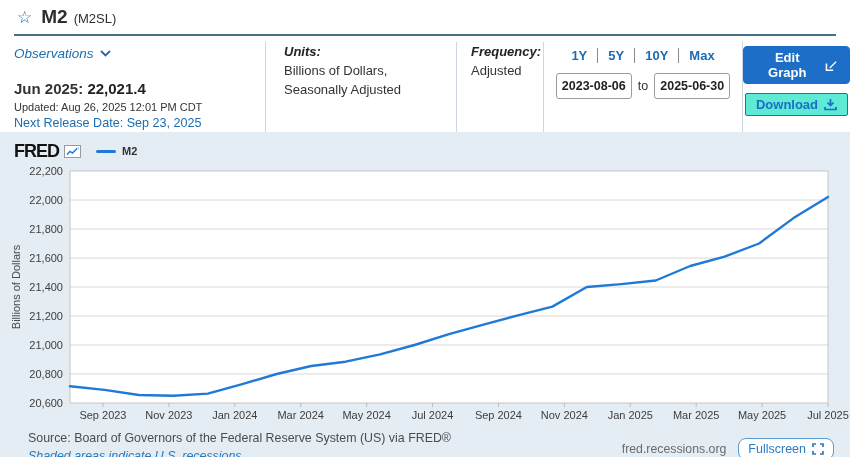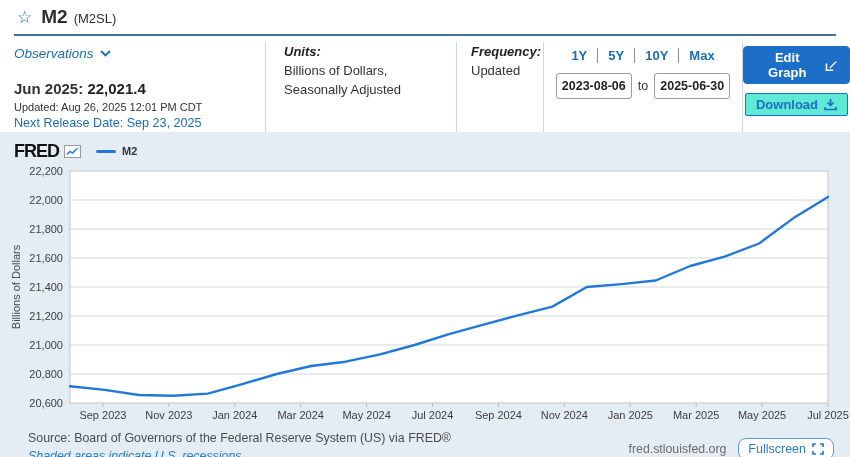--- a/index.html
+++ b/index.html
@@ -94,21 +94,21 @@
   <div class="col col-units">
     <div class="meta-label">Units:</div>
     <div class="meta-val">
       <div>Billions of Dollars,</div>
       <div>Seasonally Adjusted</div>
     </div>
   </div>
 
   <div class="col col-freq">
     <div class="meta-label">Frequency:</div>
-    <div class="meta-val">Updated</div>
+    <div class="meta-val">Adjusted</div>
   </div>
 
   <div class="col col-range">
     <div class="presets">
       <span class="preset">1Y</span>
       <span class="preset-sep"></span>
       <span class="preset">5Y</span>
       <span class="preset-sep"></span>
       <span class="preset">10Y</span>
       <span class="preset-sep"></span>
@@ -206,21 +206,21 @@
       <polyline points="70.0,223.3 104.5,226.9 138.9,232.0 173.4,232.8 207.8,230.6 242.3,221.1 276.7,211.0 311.2,203.0 345.6,198.7 380.1,191.4 414.5,182.0 449.0,171.1 483.5,161.7 517.9,152.3 552.4,143.6 586.8,124.0 621.3,121.1 655.7,117.5 690.2,103.0 724.6,93.6 759.1,80.5 793.5,55.1 828.0,33.9" fill="none" stroke="#2079d6" stroke-width="2.4" stroke-linejoin="round" stroke-linecap="round"></polyline>
       <text transform="translate(20,124) rotate(-90)" text-anchor="middle" font-size="11" fill="#4a4a4a" font-family="Liberation Sans, sans-serif">Billions of Dollars</text>
     </svg>
 
   <div class="graph-footer">
     <div>
       <div class="src-line">Source: Board of Governors of the Federal Reserve System (US) via FRED®</div>
       <div class="rec-note">Shaded areas indicate U.S. recessions.</div>
     </div>
     <div class="footer-right">
-      <span class="site-label">fred.stlouisfed.org</span>
+      <span class="site-label">fred.recessions.org</span>
       <button class="btn btn-fullscreen">
         <span>Fullscreen</span>
         <svg width="12" height="12" viewBox="0 0 12 12">
           <path d="M1 4 V1 h3 M8 1 h3 v3 M11 8 v3 h-3 M4 11 H1 V8" fill="none" stroke="#2b7bbf" stroke-width="1.7"></path>
         </svg>
       </button>
     </div>
   </div>
 </div>
 

